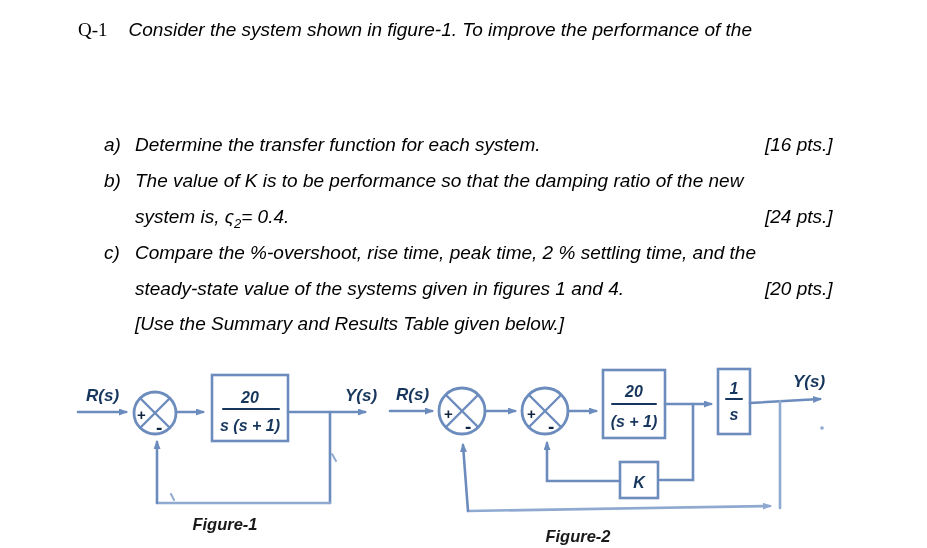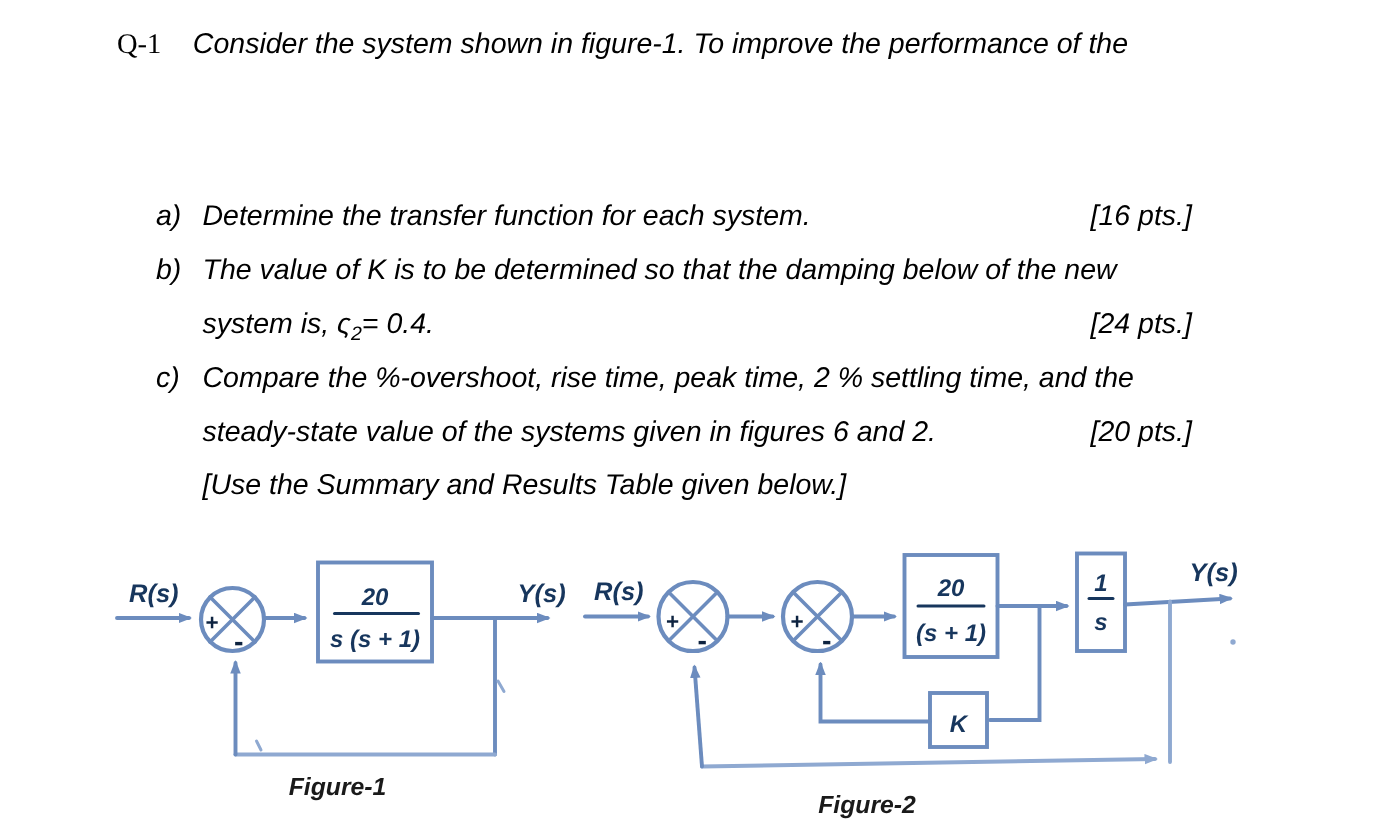--- a/index.html
+++ b/index.html
@@ -2,21 +2,21 @@
 <html><head>
 <meta charset="utf-8">
 <style>
   html,body{margin:0;padding:0;background:#ffffff;}
   .page{
     position:relative;width:927px;height:548px;background:#ffffff;overflow:hidden;
     font-family:"Liberation Sans",sans-serif;
   }
   .trow{position:absolute;white-space:nowrap;font-style:italic;font-size:19px;color:#000;}
   .qnum{font-family:"Liberation Serif",serif;font-style:normal;font-size:19px;color:#000;}
-  .pts{position:absolute;left:727px;top:0;}
+  .pts{position:absolute;left:765px;top:0;}
   .diagram-svg{position:absolute;left:0;top:0;}
   svg text{font-family:"Liberation Sans",sans-serif;}
   .lbl{font-weight:bold;font-style:italic;font-size:17px;fill:#17365d;}
   .blk{font-weight:bold;font-style:italic;font-size:16px;fill:#17365d;}
   .sgn{font-weight:bold;font-size:15px;fill:#0d2340;}
   .sgn2{font-weight:bold;font-size:19px;fill:#0d2340;}
   .cap{font-weight:bold;font-style:italic;font-size:16.5px;fill:#1a1a1a;}
 </style>
 </head>
 <body>
@@ -28,33 +28,33 @@
   </div>
 
   <div class="trow" style="left:0;top:134px;width:927px">
     <span style="position:absolute;left:104px">a)</span>
     <span style="position:absolute;left:135px">Determine the transfer function for each system.</span>
     <span class="pts">[16 pts.]</span>
   </div>
 
   <div class="trow" style="left:0;top:170px;width:927px">
     <span style="position:absolute;left:104px">b)</span>
-    <span style="position:absolute;left:135px">The value of K is to be determined so that the damping below of the new</span>
+    <span style="position:absolute;left:135px">The value of K is to be performance so that the damping ratio of the new</span>
   </div>
   <div class="trow" style="left:0;top:206px;width:927px">
     <span style="position:absolute;left:135px"><span>system is,  ς</span><sub style="font-size:13px">2</sub><span>= 0.4.</span></span>
     <span class="pts">[24 pts.]</span>
   </div>
 
   <div class="trow" style="left:0;top:242px;width:927px">
     <span style="position:absolute;left:104px">c)</span>
     <span style="position:absolute;left:135px">Compare the %-overshoot, rise time, peak time, 2 % settling time, and the</span>
   </div>
   <div class="trow" style="left:0;top:278px;width:927px">
-    <span style="position:absolute;left:135px">steady-state value of the systems given in figures 6 and 2.</span>
+    <span style="position:absolute;left:135px">steady-state value of the systems given in figures 1 and 4.</span>
     <span class="pts">[20 pts.]</span>
   </div>
   <div class="trow" style="left:0;top:313px;width:927px">
     <span style="position:absolute;left:135px">[Use the Summary and Results Table given below.]</span>
   </div>
 
   <svg class="diagram-svg" width="927" height="548" viewBox="0 0 927 548">
     <defs>
       <marker id="arr" markerWidth="9" markerHeight="8" refX="7" refY="3.5" orient="auto" markerUnits="userSpaceOnUse">
         <path d="M0,0 L9,3.5 L0,7 z" fill="#6c8cbe"></path>

